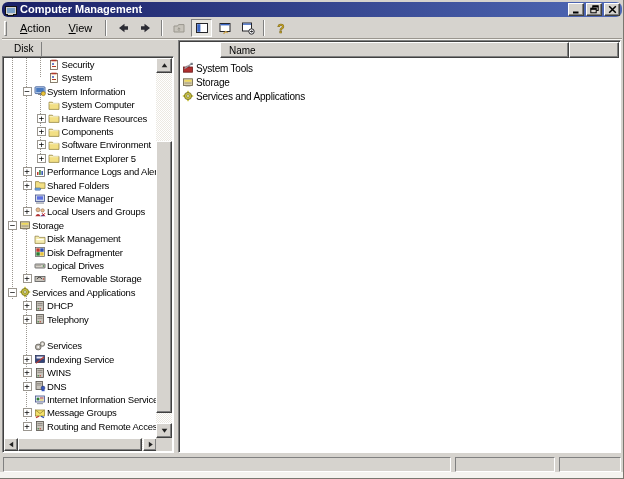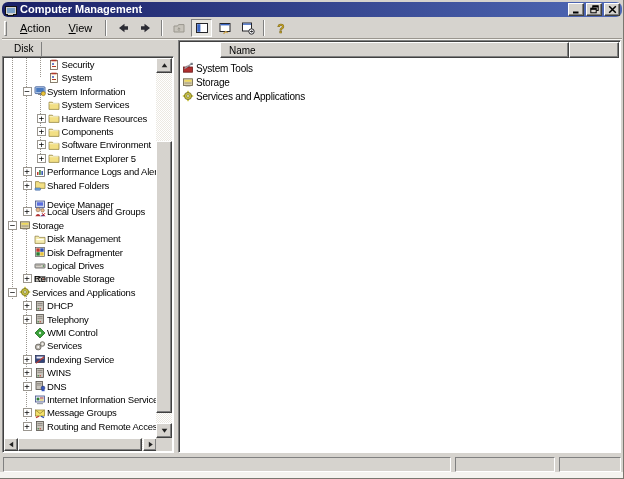--- a/index.html
+++ b/index.html
@@ -269,21 +269,21 @@
           </span>
           <span class="tlabel" style="left: 43px; text-align: right;">System Information</span>
         </div>
         <div class="trow" style="top: 40.2px;">
           <span class="ticon" style="left: 44px;">
             <svg viewBox="0 0 12 12">
               <path d="M1 3.2 h3.4 l1 1.2 h5.6 v6 H1 z" fill="#f2df84" stroke="#8a7a3a" stroke-width="0.7"></path>
               <path d="M1.4 4.7 h9.2" stroke="#fdf6cf" stroke-width="0.9"></path>
             </svg>
           </span>
-          <span class="tlabel" style="left: 57.5px;">System Services</span>
+          <span class="tlabel" style="left: 57.5px;">System Computer</span>
         </div>
         <div class="trow" style="top: 53.6px;">
           <span class="ebox" style="left: 33px; top: 2px;">+</span>
           <span class="ticon" style="left: 44px;">
             <svg viewBox="0 0 12 12">
               <path d="M1 3.2 h3.4 l1 1.2 h5.6 v6 H1 z" fill="#f2df84" stroke="#8a7a3a" stroke-width="0.7"></path>
               <path d="M1.4 4.7 h9.2" stroke="#fdf6cf" stroke-width="0.9"></path>
             </svg>
           </span>
           <span class="tlabel" style="left: 57.5px;">Hardware Resources</span>
@@ -333,21 +333,21 @@
         <div class="trow" style="top: 120.6px;">
           <span class="ebox" style="left: 18.5px; top: 2px;">+</span>
           <span class="ticon" style="left: 29.5px;">
             <svg viewBox="0 0 12 12">
               <path d="M1.5 2.6 h3.2 l1 1.2 h5.3 v5.6 H1.5 z" fill="#f2df84" stroke="#8a7a3a" stroke-width="0.7"></path>
               <rect x="1" y="9" width="5.5" height="2.2" rx="0.6" fill="#6fa8dc" stroke="#2f4f8f" stroke-width="0.5"></rect>
             </svg>
           </span>
           <span class="tlabel" style="left: 43px;">Shared Folders</span>
         </div>
-        <div class="trow" style="top: 134px; margin-top: 6px;">
+        <div class="trow" style="top: 134px;">
           <span class="ticon" style="left: 29.5px;">
             <svg viewBox="0 0 12 12">
               <rect x="1.5" y="2" width="9" height="6.5" fill="#cfd9ea" stroke="#44518a" stroke-width="0.8"></rect>
               <rect x="3" y="3.3" width="6" height="3.4" fill="#5b6ee1"></rect>
               <rect x="2" y="9.4" width="8" height="1.3" fill="#9aa0a8"></rect>
             </svg>
           </span>
           <span class="tlabel" style="left: 43px;">Device Manager</span>
         </div>
         <div class="trow" style="top: 147.4px;">
@@ -408,21 +408,21 @@
         </div>
         <div class="trow" style="top: 214.4px;">
           <span class="ebox" style="left: 18.5px; top: 2px;">+</span>
           <span class="ticon" style="left: 29.5px;">
             <svg viewBox="0 0 12 12">
               <rect x="1" y="3.5" width="10" height="5" fill="#c9c5bd" stroke="#555" stroke-width="0.8"></rect>
               <path d="M3 6.2 a2.6 2.6 0 0 1 5 0" fill="none" stroke="#333" stroke-width="0.9"></path>
               <circle cx="9.6" cy="6" r="0.7" fill="#c0392b"></circle>
             </svg>
           </span>
-          <span class="tlabel" style="left: 30px;">Removable Storage</span>
+          <span class="tlabel" style="left: 57px;">Removable Storage</span>
         </div>
         <div class="trow" style="top: 227.8px;">
           <span class="ebox" style="left: 4px; top: 2px;">−</span>
           <span class="ticon" style="left: 15px;">
             <svg viewBox="0 0 12 12">
               <rect x="5.2" y="0.8" width="1.6" height="1.8" fill="#c9c23f"></rect>
               <rect x="5.2" y="9.4" width="1.6" height="1.8" fill="#c9c23f"></rect>
               <rect x="0.8" y="5.2" width="1.8" height="1.6" fill="#c9c23f"></rect>
               <rect x="9.4" y="5.2" width="1.8" height="1.6" fill="#c9c23f"></rect>
               <circle cx="6" cy="6" r="3.6" fill="#c9c23f" stroke="#6e6a1e" stroke-width="0.8"></circle>
@@ -449,29 +449,20 @@
           <span class="ticon" style="left: 29.5px;">
             <svg viewBox="0 0 12 12">
               <rect x="2.5" y="1.5" width="7" height="9" fill="#c8c4bc" stroke="#55514a" stroke-width="0.8"></rect>
               <rect x="3.5" y="3" width="5" height="0.9" fill="#8a867e"></rect>
               <rect x="3.5" y="4.8" width="5" height="0.9" fill="#8a867e"></rect>
               <circle cx="4.2" cy="8.8" r="0.7" fill="#2e7d32"></circle>
               <circle cx="6.2" cy="8.8" r="0.7" fill="#c0392b"></circle>
             </svg>
           </span>
           <span class="tlabel" style="left: 43px;">Telephony</span>
-        </div>
-        <div class="trow" style="top: 268px;">
-          <span class="ticon" style="left: 29.5px;">
-            <svg viewBox="0 0 12 12">
-              <path d="M6 1 L11 6 L6 11 L1 6 z" fill="#39a039" stroke="#1e6b1e" stroke-width="0.8"></path>
-              <circle cx="6" cy="6" r="1.2" fill="#d7f0d7"></circle>
-            </svg>
-          </span>
-          <span class="tlabel" style="left: 43px;">WMI Control</span>
         </div>
         <div class="trow" style="top: 281.4px;">
           <span class="ticon" style="left: 29.5px;">
             <svg viewBox="0 0 12 12">
               <circle cx="4.2" cy="7" r="2.9" fill="#b9b5ad" stroke="#55514a" stroke-width="0.7"></circle>
               <circle cx="4.2" cy="7" r="1" fill="#fff"></circle>
               <circle cx="8.4" cy="4" r="2.3" fill="#d0ccc4" stroke="#55514a" stroke-width="0.7"></circle>
               <circle cx="8.4" cy="4" r="0.8" fill="#fff"></circle>
             </svg>
           </span>

